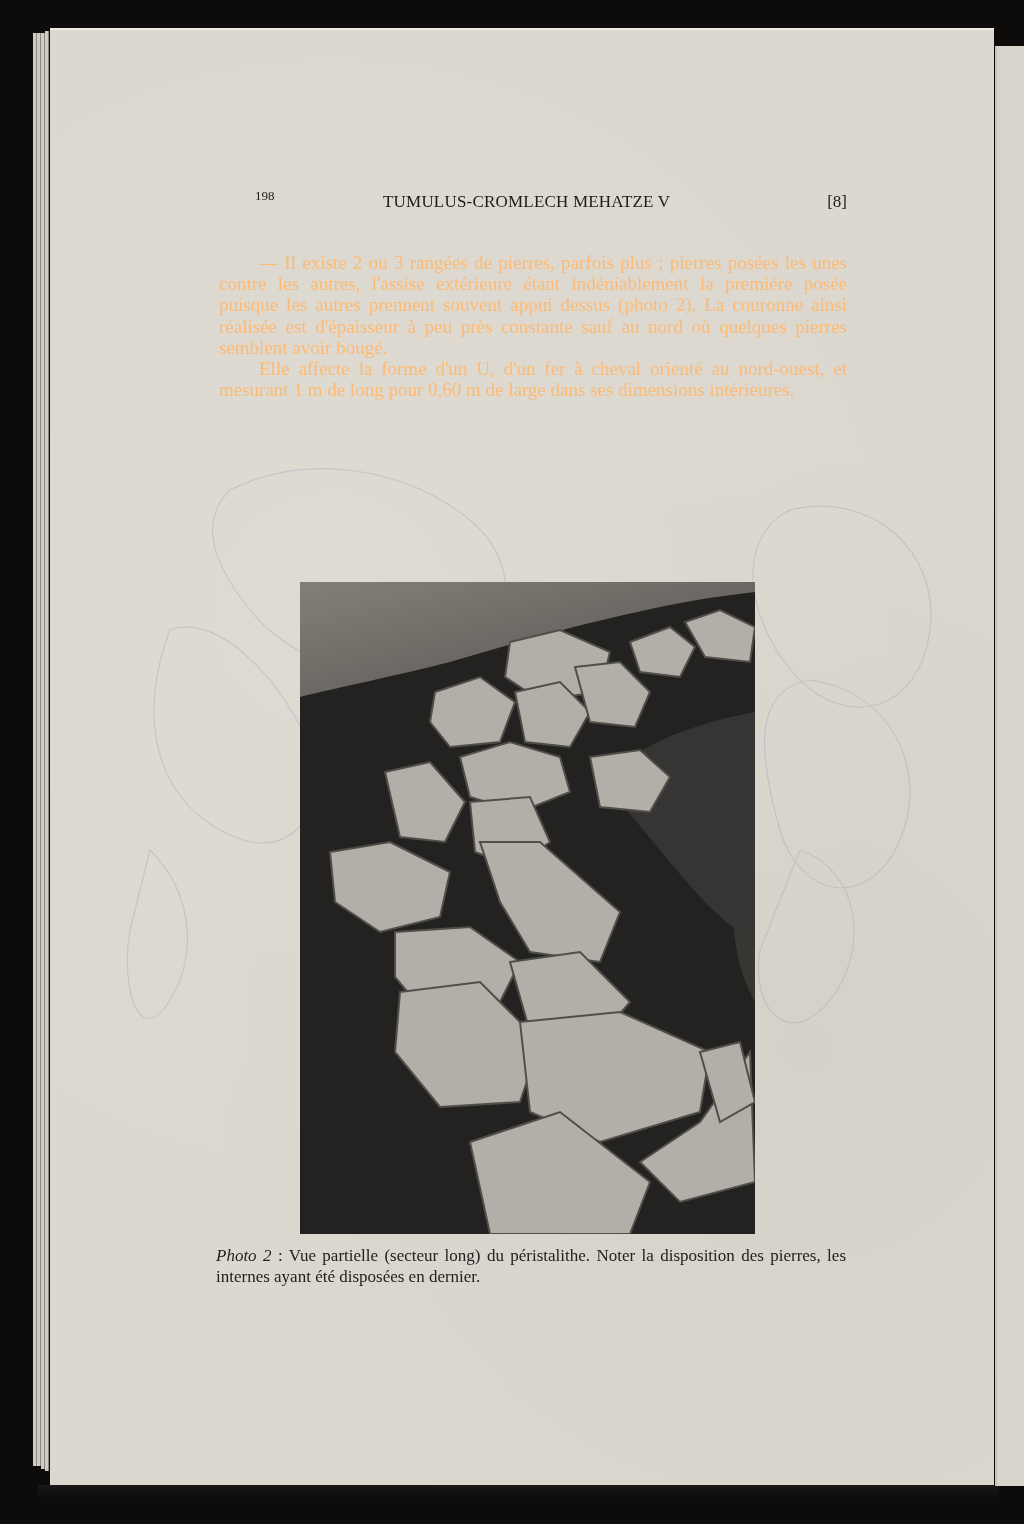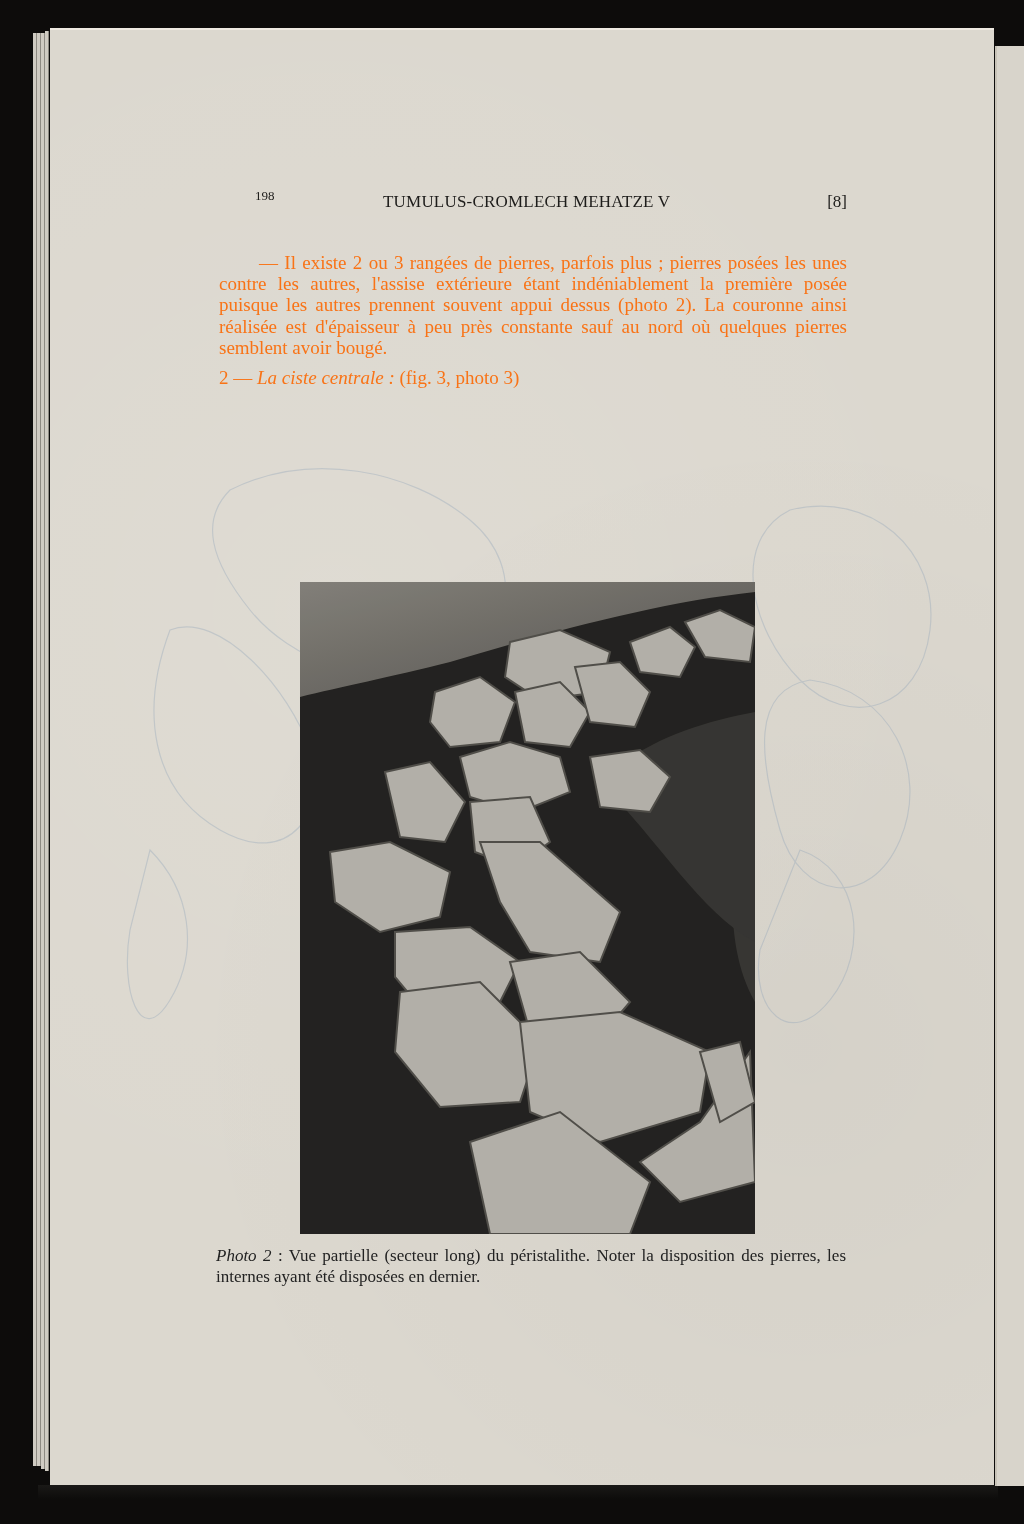--- a/index.html
+++ b/index.html
@@ -32,21 +32,21 @@
     .show-through { position: absolute; left: 110px; top: 430px; width: 880px; height: 880px; opacity: 0.35; }
     .show-through path { fill: none; stroke: #8fa3b8; stroke-width: 1.2; }
 
     .header { position: absolute; top: 188px; left: 219px; width: 628px; height: 30px; color: #1d1c1a; }
     .page-number { position: absolute; left: 0; top: 0; font-size: 13px; margin-left: 36px; }
     .running-title { position: absolute; left: 164px; top: 4px; font-size: 17px; letter-spacing: 0.2px; }
     .section-ref { position: absolute; right: 0; top: 4px; font-size: 17px; }
 
     .body-text {
       position: absolute; left: 219px; top: 252px; width: 628px;
-      font-size: 19px; line-height: 21.2px; color: #f97316; text-align: justify;
+      font-size: 19px; line-height: 21.2px; color: #fdba74; text-align: justify;
     }
     .body-text p { margin: 0; }
     .indent { text-indent: 40px; }
     .heading { margin-top: 9px !important; margin-bottom: 5px !important; }
     .heading em { font-style: italic; }
 
     .photo {
       position: absolute; left: 300px; top: 582px; width: 455px; height: 652px;
       background: #2b2a27; overflow: hidden;
     }
@@ -80,21 +80,21 @@
 </svg>
 
 <div class="header">
   <span class="page-number">198</span>
   <span class="running-title">TUMULUS-CROMLECH MEHATZE V</span>
   <span class="section-ref">[8]</span>
 </div>
 
 <div class="body-text">
   <p class="indent">— Il existe 2 ou 3 rangées de pierres, parfois plus ; pierres posées les unes contre les autres, l'assise extérieure étant indéniablement la première posée puisque les autres prennent souvent appui dessus (photo 2). La couronne ainsi réalisée est d'épaisseur à peu près constante sauf au nord où quelques pierres semblent avoir bougé.</p>
-  <p class="heading"><span>2 — </span><em>La ciste centrale :</em><span> (fig. 3, photo 3)</span></p>
+  <p class="indent">Elle affecte la forme d'un U, d'un fer à cheval orienté au nord-ouest, et mesurant 1 m de long pour 0,60 m de large dans ses dimensions intérieures.</p>
 </div>
 
 <div class="photo">
   <svg viewBox="0 0 455 652" preserveAspectRatio="none">
     <defs>
       <filter id="grain">
           <feTurbulence type="fractalNoise" baseFrequency="0.9" numOctaves="2" result="n"></feTurbulence>
           <feColorMatrix type="saturate" values="0"></feColorMatrix>
           <feBlend in="SourceGraphic" mode="multiply"></feBlend>
         </filter>

